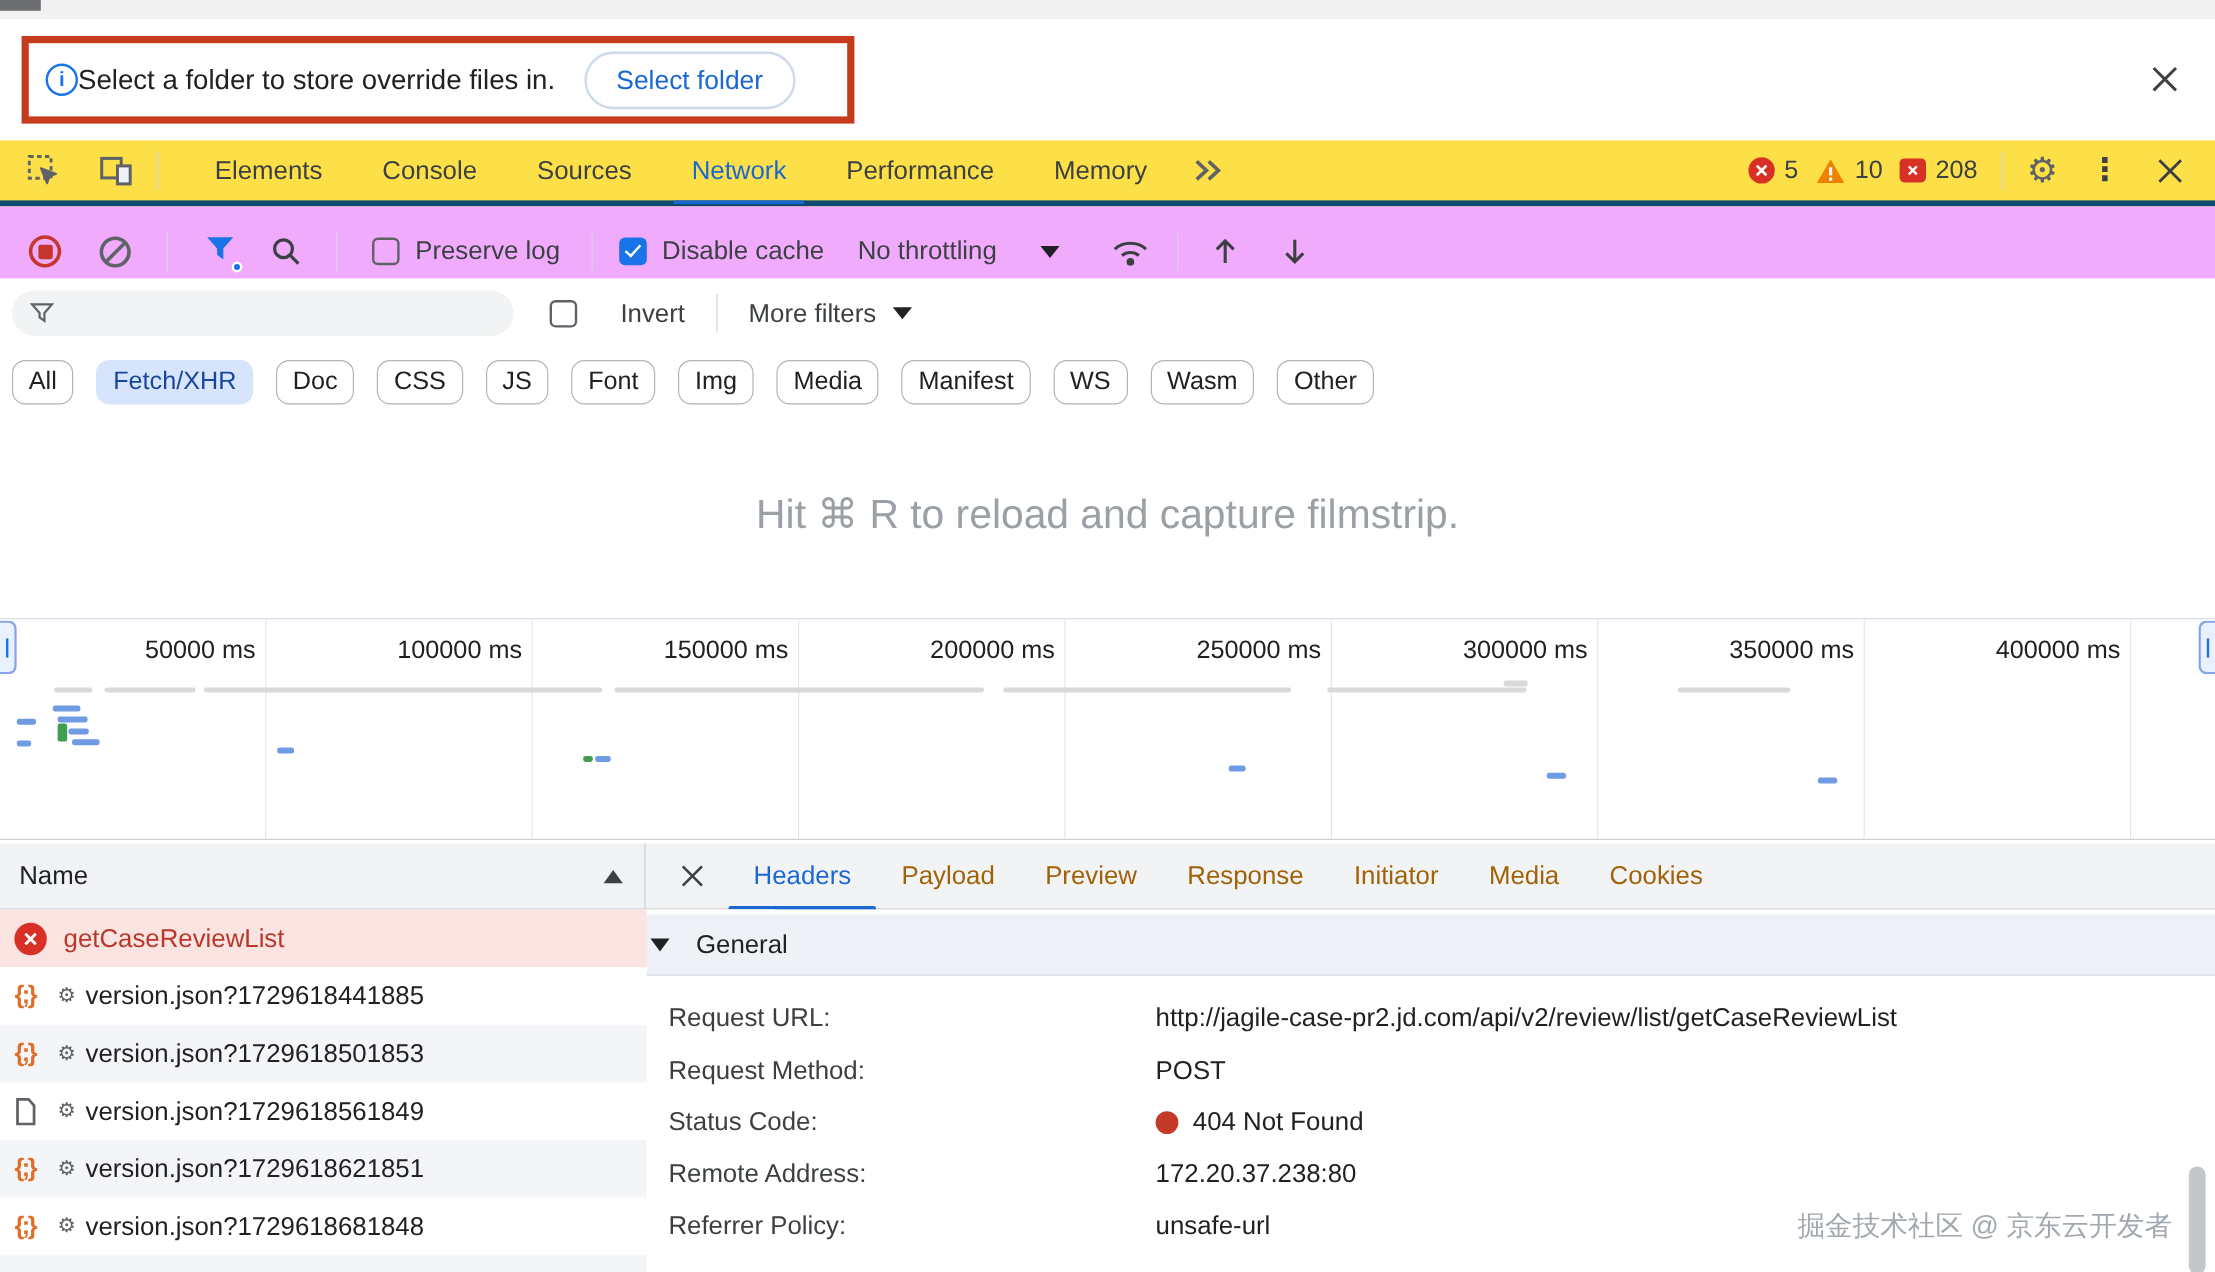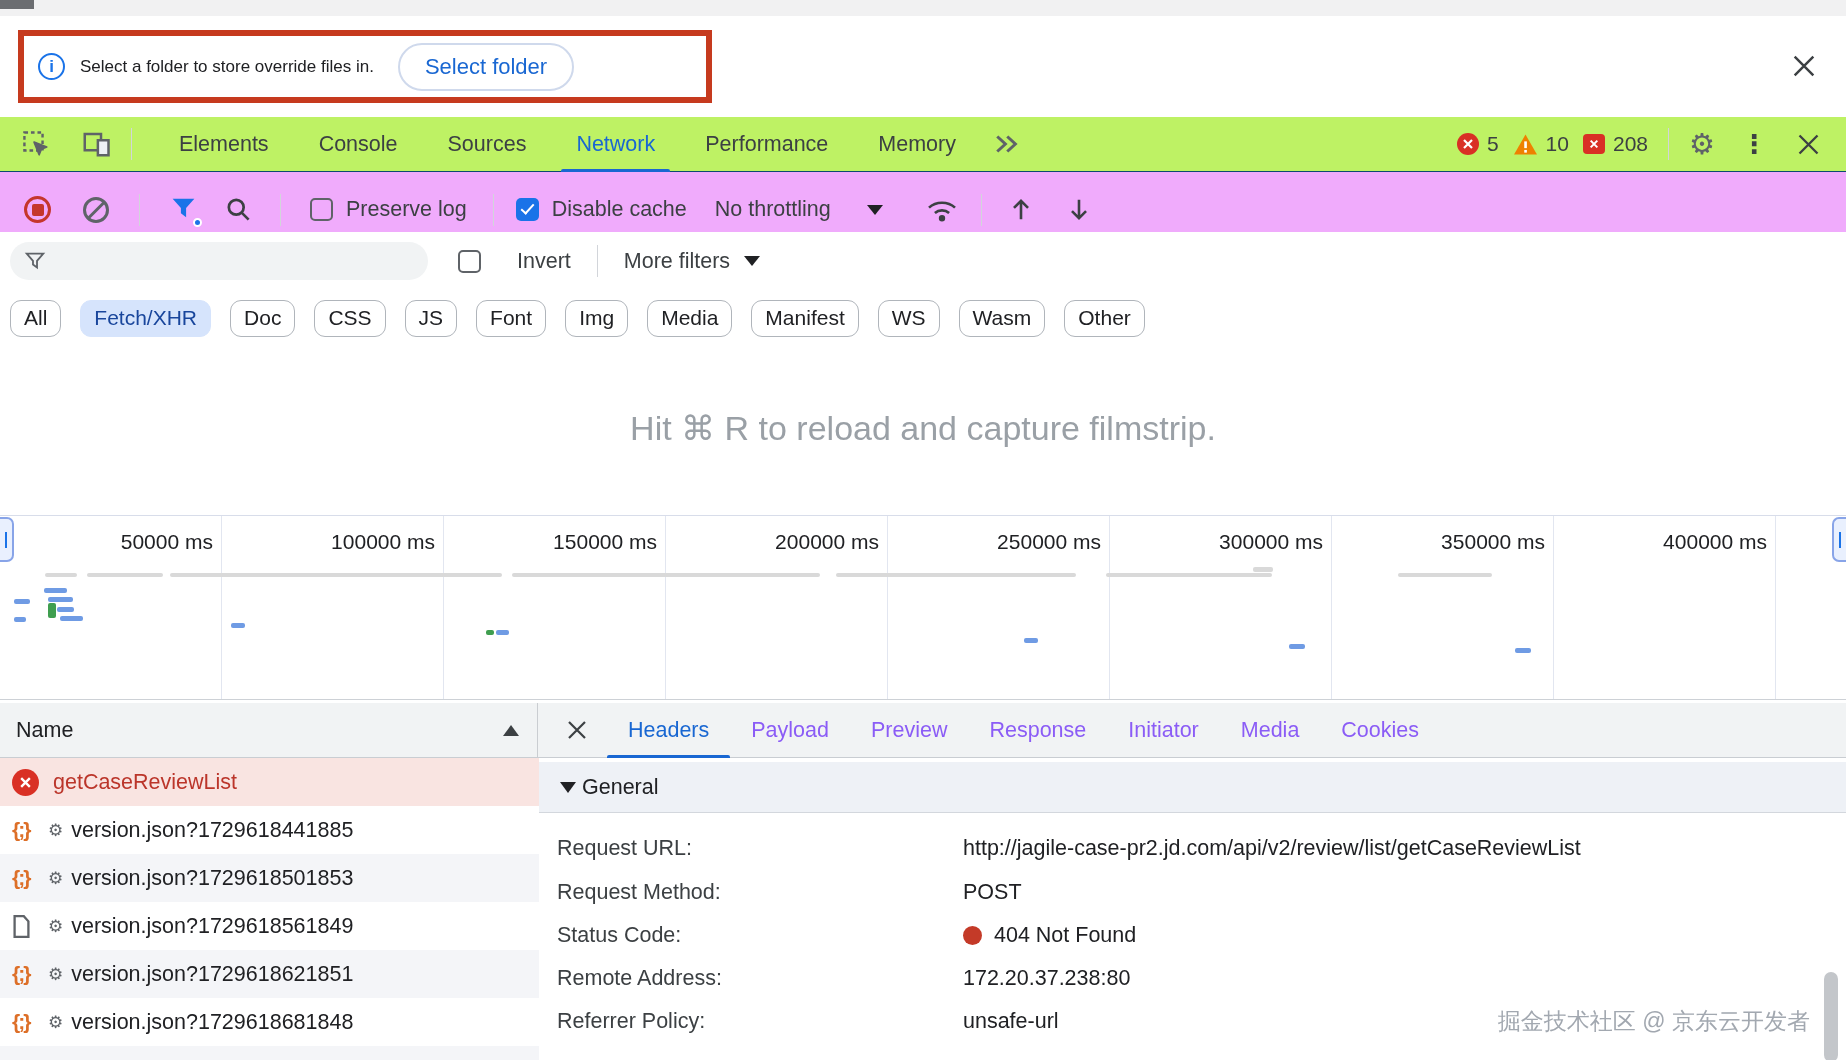--- a/index.html
+++ b/index.html
@@ -11,30 +11,30 @@
   
   .top-strip{ position:absolute; left:0; top:0; width:1846px; height:16px; background:#f1f1f2;}
   .artifact{ position:absolute; left:0; top:0; width:34px; height:9px; background:#6b6d71;}
 
   
   .banner-band{ position:absolute; left:0; top:16px; width:1846px; height:101px; background:#fff;}
   .override-banner{ position:absolute; left:18px; top:14px; width:694px; height:73px;
     border:6px solid #c63a1e; display:flex; align-items:center; padding-left:14px; background:#fff;}
   .info-icon{ width:27px; height:27px; border:2.5px solid #1a73e8; border-radius:50%;
     color:#1a73e8; font-size:17px; font-weight:bold; display:flex; align-items:center; justify-content:center; flex:none;}
-  .banner-text{ font-size:17px; margin-left:15px; white-space:nowrap;}
+  .banner-text{ font-size:23px; margin-left:0; white-space:nowrap;}
   .select-folder-btn{ margin-left:24px; padding:9px 25px; border:2px solid #cfd9ec; border-radius:24px;
     background:#fff; color:#1967d2; font-size:22px; white-space:nowrap; cursor:pointer;}
   .banner-close{ position:absolute; right:28px; top:36px;}
 
   .xicon svg{ display:block; }
 
   
-  .tabbar{ position:absolute; left:0; top:117px; width:1846px; height:55px; background:#bef264;
-    border-bottom:1px solid #0c4a6e; display:flex; align-items:center;}
+  .tabbar{ position:absolute; left:0; top:117px; width:1846px; height:55px; background:#fde047;
+    border-bottom:5px solid #0c4a6e; display:flex; align-items:center;}
   .tb-icon{ margin-left:22px; display:flex; align-items:center;}
   .vsep{ width:1px; height:32px; background:#d2d5da; margin:0 0 0 20px;}
   .main-tab{ position:relative; height:55px; display:flex; align-items:center; padding:0 25px;
     font-size:21.5px; color:#3c4043; cursor:pointer;}
   .main-tab.active{ color:#1967d2;}
   .main-tab.active::after{ content:""; position:absolute; left:10px; right:10px; bottom:0; height:3px; background:#1967d2; border-radius:2px 2px 0 0;}
   .tabs-left{ display:flex; align-items:center; margin-left:22px;}
   .tabbar-right{ margin-left:auto; display:flex; align-items:center; gap:14px; padding-right:24px;}
   .badge{ display:flex; align-items:center; gap:8px; font-size:21px; color:#3c4043;}
   .err-circle{ width:22px; height:22px; border-radius:50%; background:#d93025; display:flex; align-items:center; justify-content:center;}
@@ -97,41 +97,41 @@
   
   .band{ position:absolute; left:0; top:703px; width:1846px; height:55px; background:#f1f3f4; border-bottom:1px solid #c9cdd2;}
   .band-left{ position:absolute; left:0; top:0; width:538px; height:100%; border-right:1px solid #cacdd1;
     display:flex; align-items:center;}
   .name-hdr{ margin-left:16px; font-size:21.5px; color:#202124;}
   .sort-tri{ position:absolute; left:503px; top:22px; width:0; height:0;
     border-left:8px solid transparent; border-right:8px solid transparent; border-bottom:11px solid #3c4043;}
   .band-right{ position:absolute; left:539px; top:0; right:0; height:100%; display:flex; align-items:center;}
   .detail-close{ margin-left:26px; cursor:pointer; display:flex;}
   .dtab{ position:relative; height:55px; display:flex; align-items:center; padding:0 21px;
-    font-size:21.5px; color:#8b5cf6; cursor:pointer;}
+    font-size:21.5px; color:#a16207; cursor:pointer;}
   .dtabs{ display:flex; margin-left:18px;}
   .dtab.active{ color:#1967d2;}
   .dtab.active::after{ content:""; position:absolute; left:0; right:0; bottom:0; height:3px; background:#1967d2; border-radius:2px 2px 0 0;}
 
   
   .reqlist{ position:absolute; left:0; top:758px; width:646px; height:302px; border-right:1px solid #cacdd1; background:#fff;}
   .req-row{ height:48px; display:flex; align-items:center; padding-left:12px; font-size:21.5px; color:#202124; cursor:pointer;}
   .req-row.stripe{ background:#f4f5f8;}
   .req-row.error{ background:#f9e4e1; color:#bb352a;}
   .err-row-icon{ width:27px; height:27px; border-radius:50%; background:#d93025;
     display:flex; align-items:center; justify-content:center; flex:none;}
   .json-ic{ font-size:21px; font-weight:bold; color:#dd6f28; letter-spacing:-2px; width:30px; flex:none;}
   .doc-ic{ width:30px; flex:none; display:flex;}
   .mini-gear{ font-size:17px; color:#5f6368; margin:0 8px 0 6px; flex:none;}
   .req-row.error .req-name{ margin-left:14px;}
 
   
   .detail{ position:absolute; left:539px; top:758px; right:0; bottom:0; background:#fff;}
   .gen-hdr{ position:absolute; left:0; top:4px; right:0; height:51px; background:#eef1f6;
-    border-bottom:1px solid #d3d7dd; display:flex; align-items:center; padding-left:21px; cursor:pointer;}
+    border-bottom:1px solid #d3d7dd; display:flex; align-items:center; padding-left:3px; cursor:pointer;gap:16px;}
   .gen-tri{ width:0; height:0; border-left:8px solid transparent; border-right:8px solid transparent;
     border-top:11px solid #202124; margin-right:6px;}
   .gen-title{ font-size:21.5px; color:#202124;}
   .kv{ position:absolute; left:0; height:30px; display:flex; align-items:center; font-size:21.5px;}
   .kv .k{ position:absolute; left:18px; color:#3c4043; white-space:nowrap;}
   .kv .v{ position:absolute; left:424px; color:#202124; white-space:nowrap; display:flex; align-items:center;}
   .status-dot{ width:19px; height:19px; border-radius:50%; background:#c43a28; margin-right:12px; flex:none;}
   .watermark{ position:absolute; right:36px; top:248px; font-size:23px; color:#a2a8b0; white-space:nowrap;}
   .vscroll{ position:absolute; right:8px; top:214px; width:14px; height:90px; background:#c3c6ca; border-radius:7px; cursor:grab;}
 </style>

